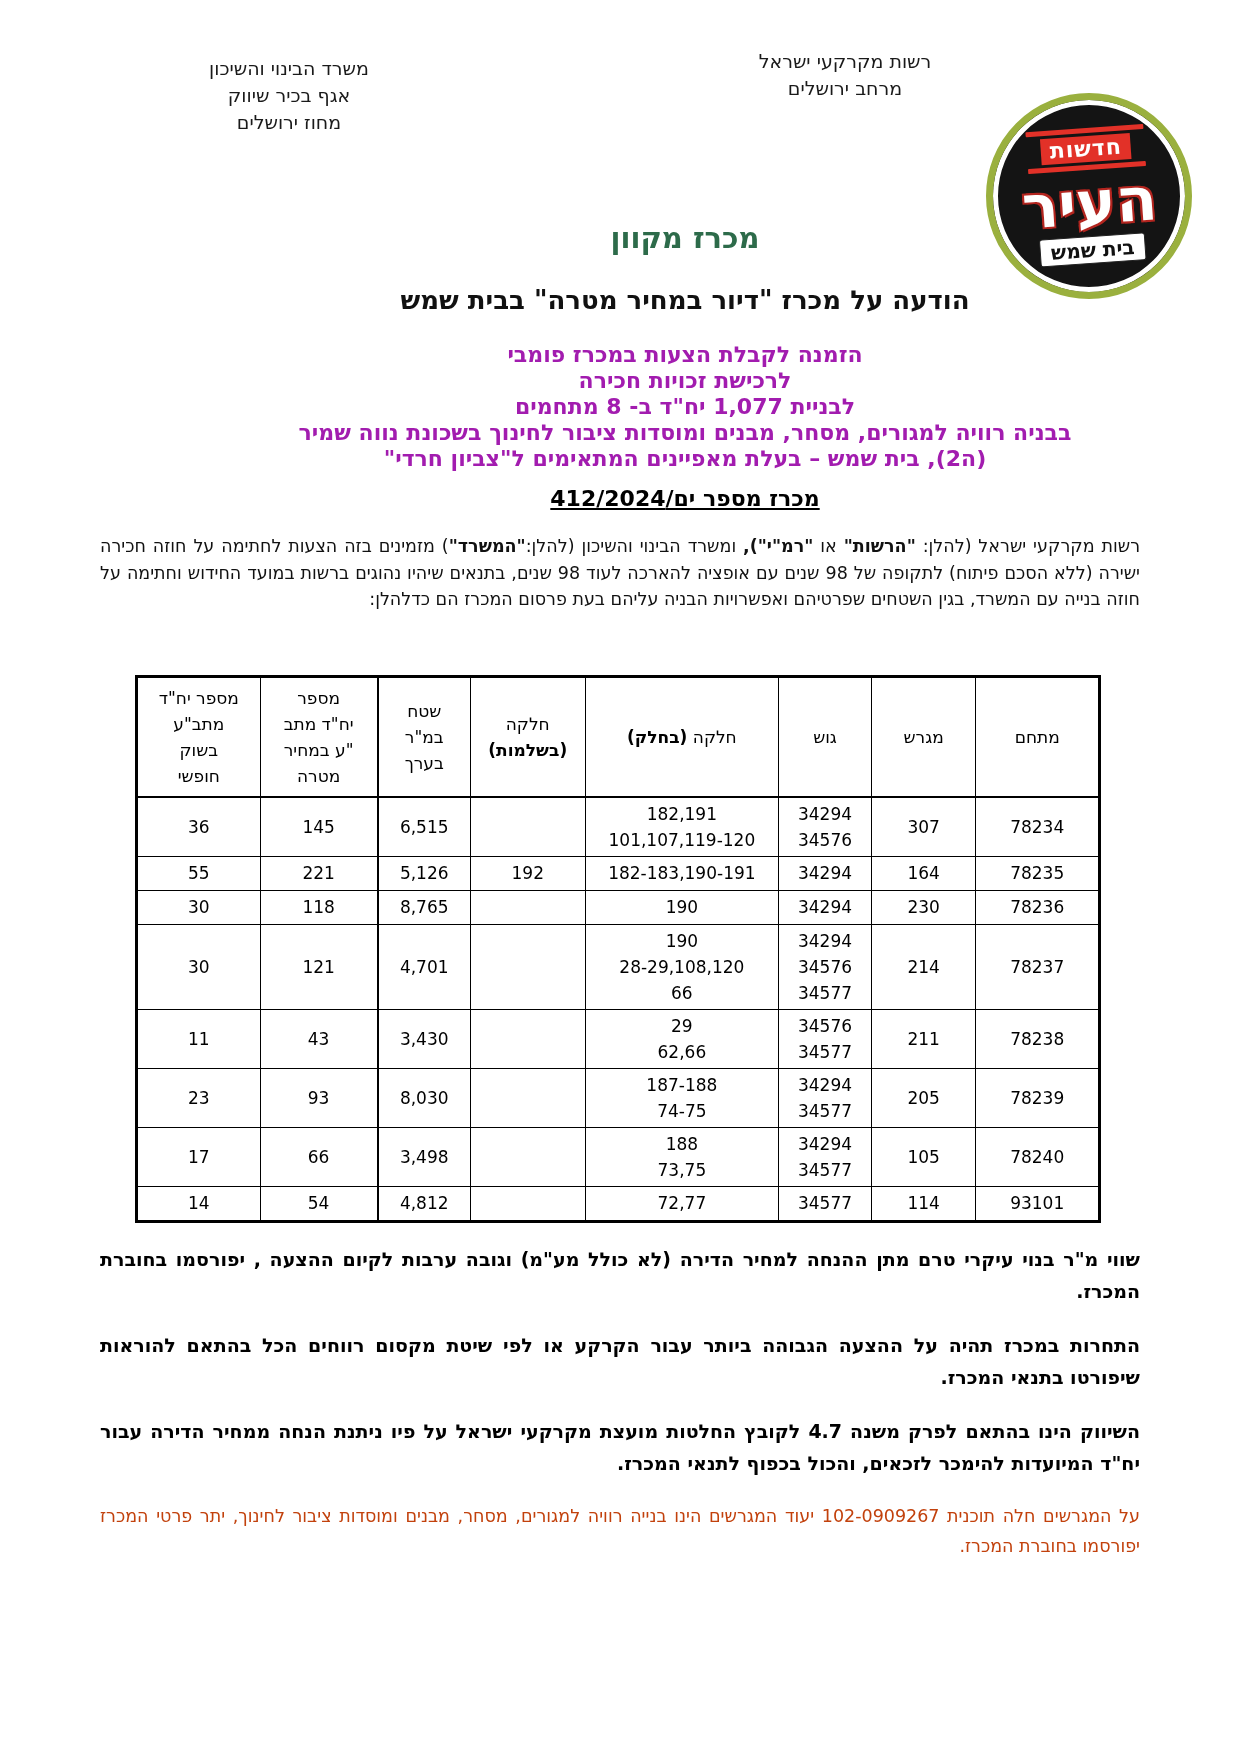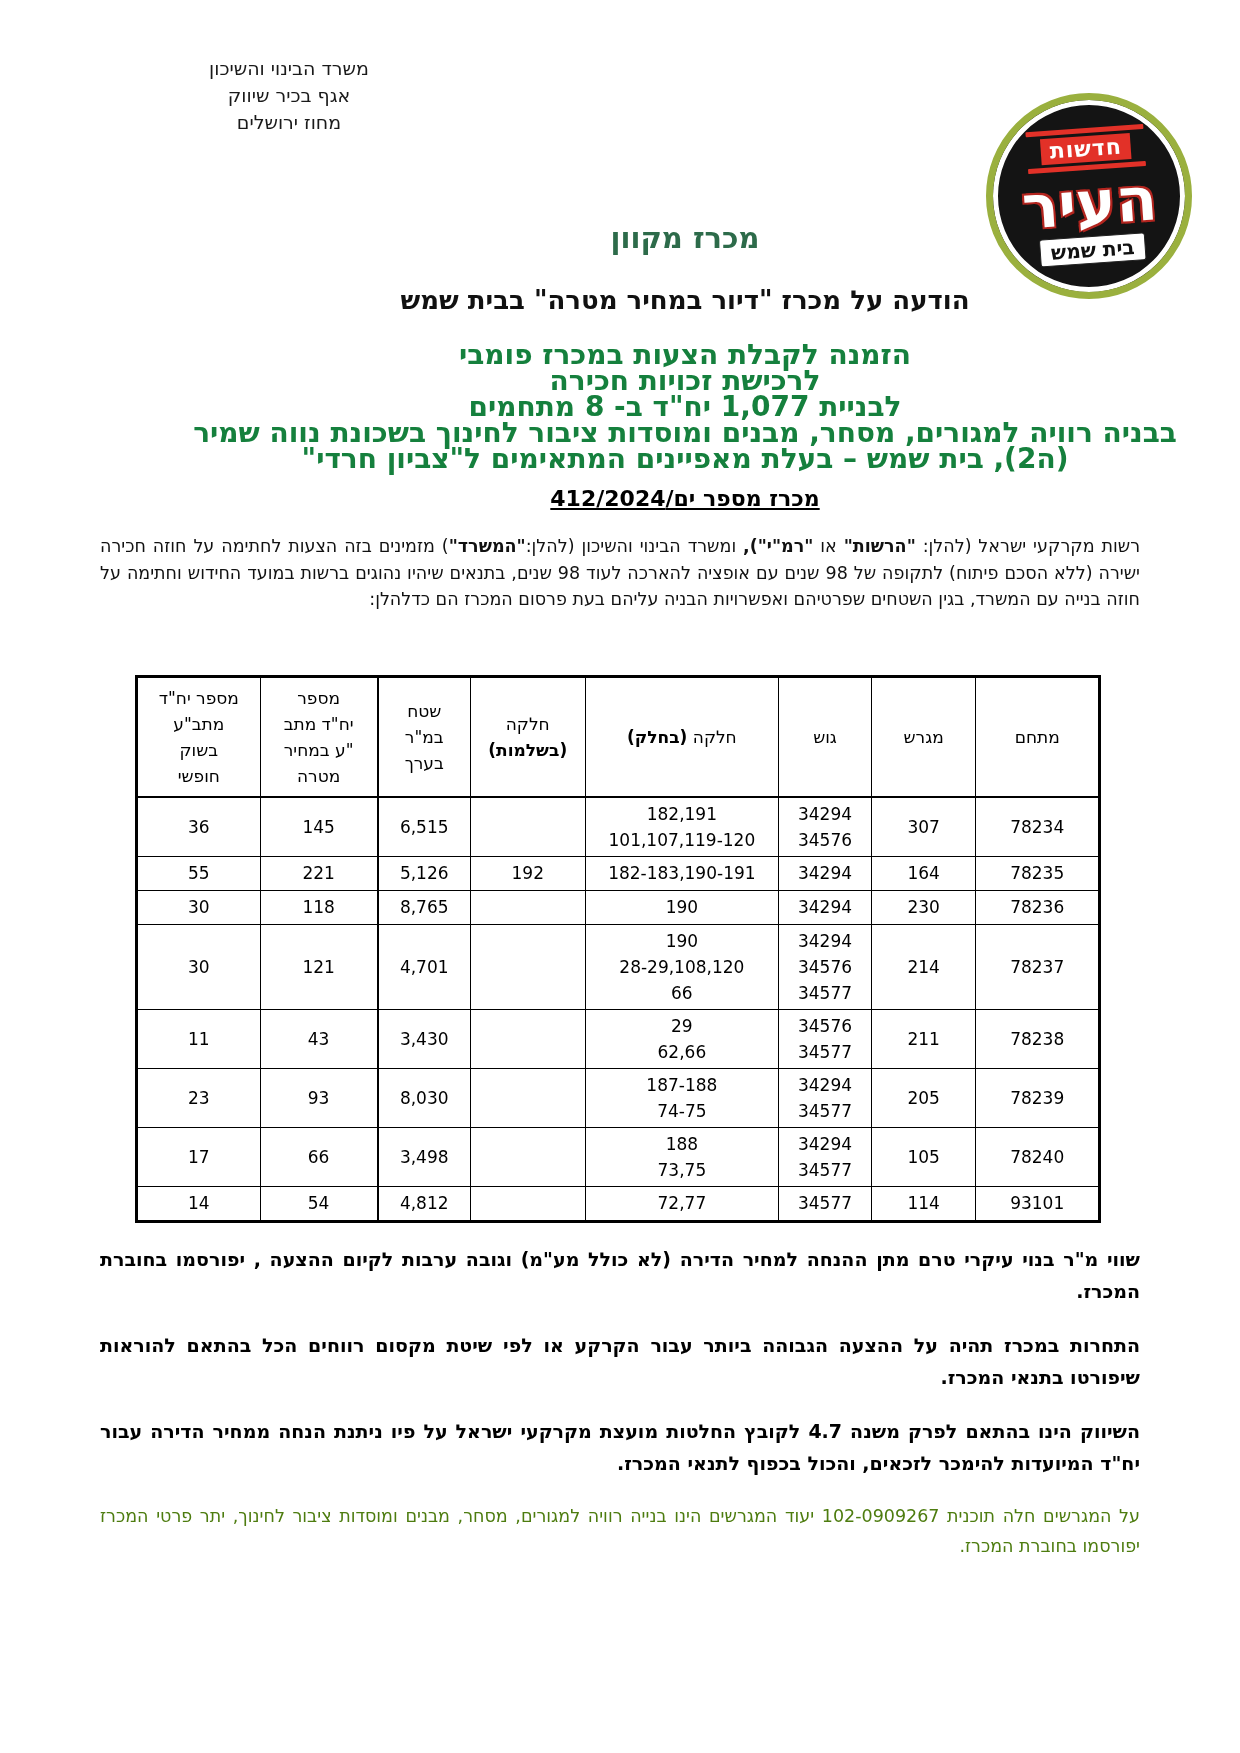--- a/index.html
+++ b/index.html
@@ -38,21 +38,21 @@
     text-shadow:2px 2px 0 #b3251f,-2px 2px 0 #b3251f,2px -2px 0 #b3251f,-2px -2px 0 #b3251f;
   }
   .logo-sub{
     background:#fff;color:#111;font-weight:700;font-size:20px;line-height:26px;
     padding:0 10px;border-radius:3px;margin-top:2px;border:1px solid #222;
   }
   
   .titles{margin:0 60px 0 190px;text-align:center;padding-top:222px;}
   .title-online{font-size:29px;font-weight:700;line-height:32px;}
   .title-main{font-size:26px;font-weight:700;line-height:32px;margin-top:30px;color:#111;}
-  .title-sub{margin-top:26px;font-size:28px;font-weight:700;line-height:26px;color:#15803d;}
+  .title-sub{margin-top:26px;font-size:22px;font-weight:700;line-height:26px;color:#a21caf;}
   .title-sub div{margin:0;}
   .tender-number{margin-top:14px;font-size:22px;font-weight:700;text-decoration:underline;}
   
   .intro{
     margin:22px 100px 0 100px;font-size:17.5px;line-height:26.5px;
     text-align:justify;color:#111;
   }
   .intro b{font-weight:700;}
   
   table.plots{
@@ -63,30 +63,34 @@
     border:1.6px solid #000;text-align:center;vertical-align:middle;
     font-size:17px;line-height:26px;white-space:pre-line;padding:3px 2px;
     overflow:hidden;
   }
   table.plots thead th{font-weight:400;border-bottom:2.6px solid #000;padding:7px 2px;}
   table.plots thead th b{font-weight:700;}
   table.plots .col-area{border-left:2.6px solid #000;}
   table.plots td{height:27px;}
   
   .bottom-par{
-    margin:22px 100px 0 100px;text-align:justify;font-size:17.5px;line-height:30px;color:#4d7c0f;
+    margin:22px 100px 0 100px;text-align:justify;font-size:17.5px;line-height:30px;color:#c2410c;
   }
   .bottom-par.bold{font-weight:700;font-size:19px;line-height:32px;color:#000;}
   .bottom-par.first{margin-top:20px;}
 </style>
 </head>
 <body>
 
 <div class="page">
 
+  <div class="org org-right">
+    <div>רשות מקרקעי ישראל</div>
+    <div>מרחב ירושלים</div>
+  </div>
 
   <div class="org org-left">
     <div>משרד הבינוי והשיכון</div>
     <div>אגף בכיר שיווק</div>
     <div>מחוז ירושלים</div>
   </div>
 
   <div class="logo">
     <div class="logo-inner">
       <div class="logo-stripe"></div>

